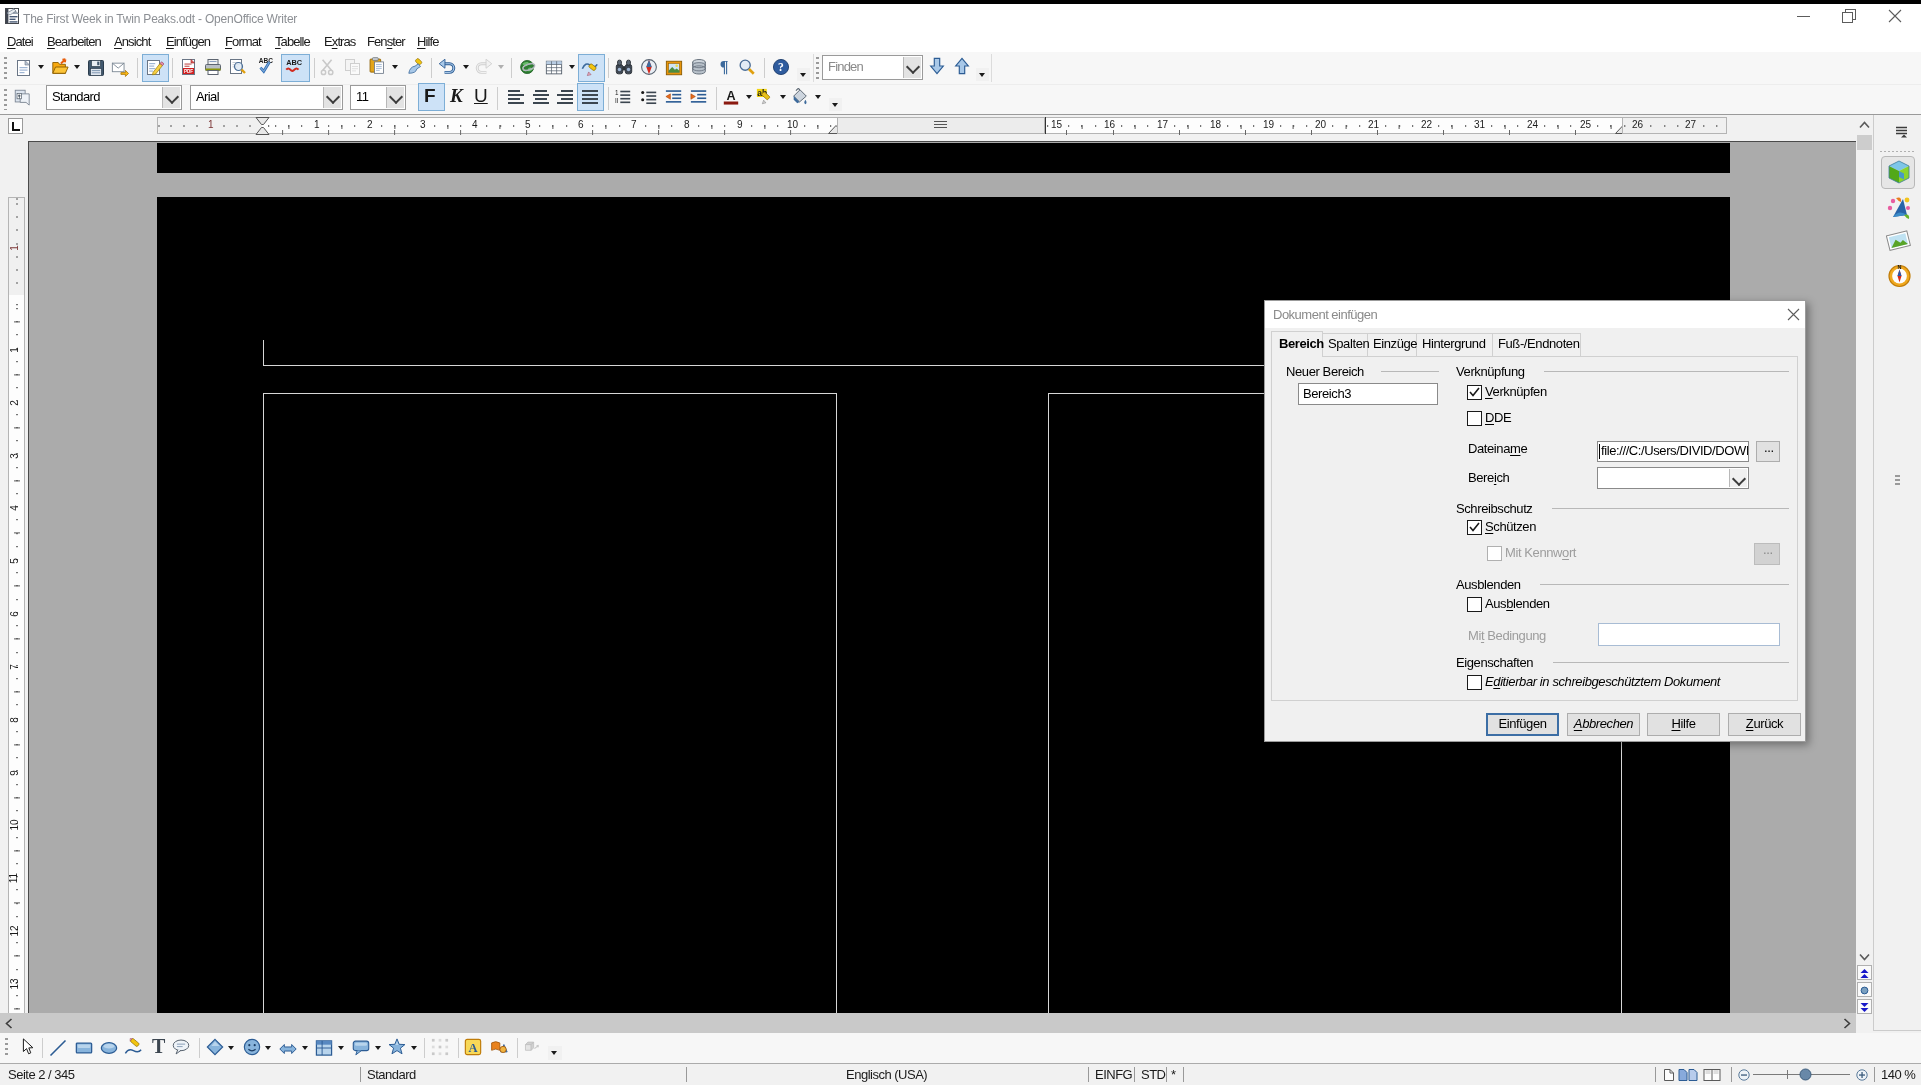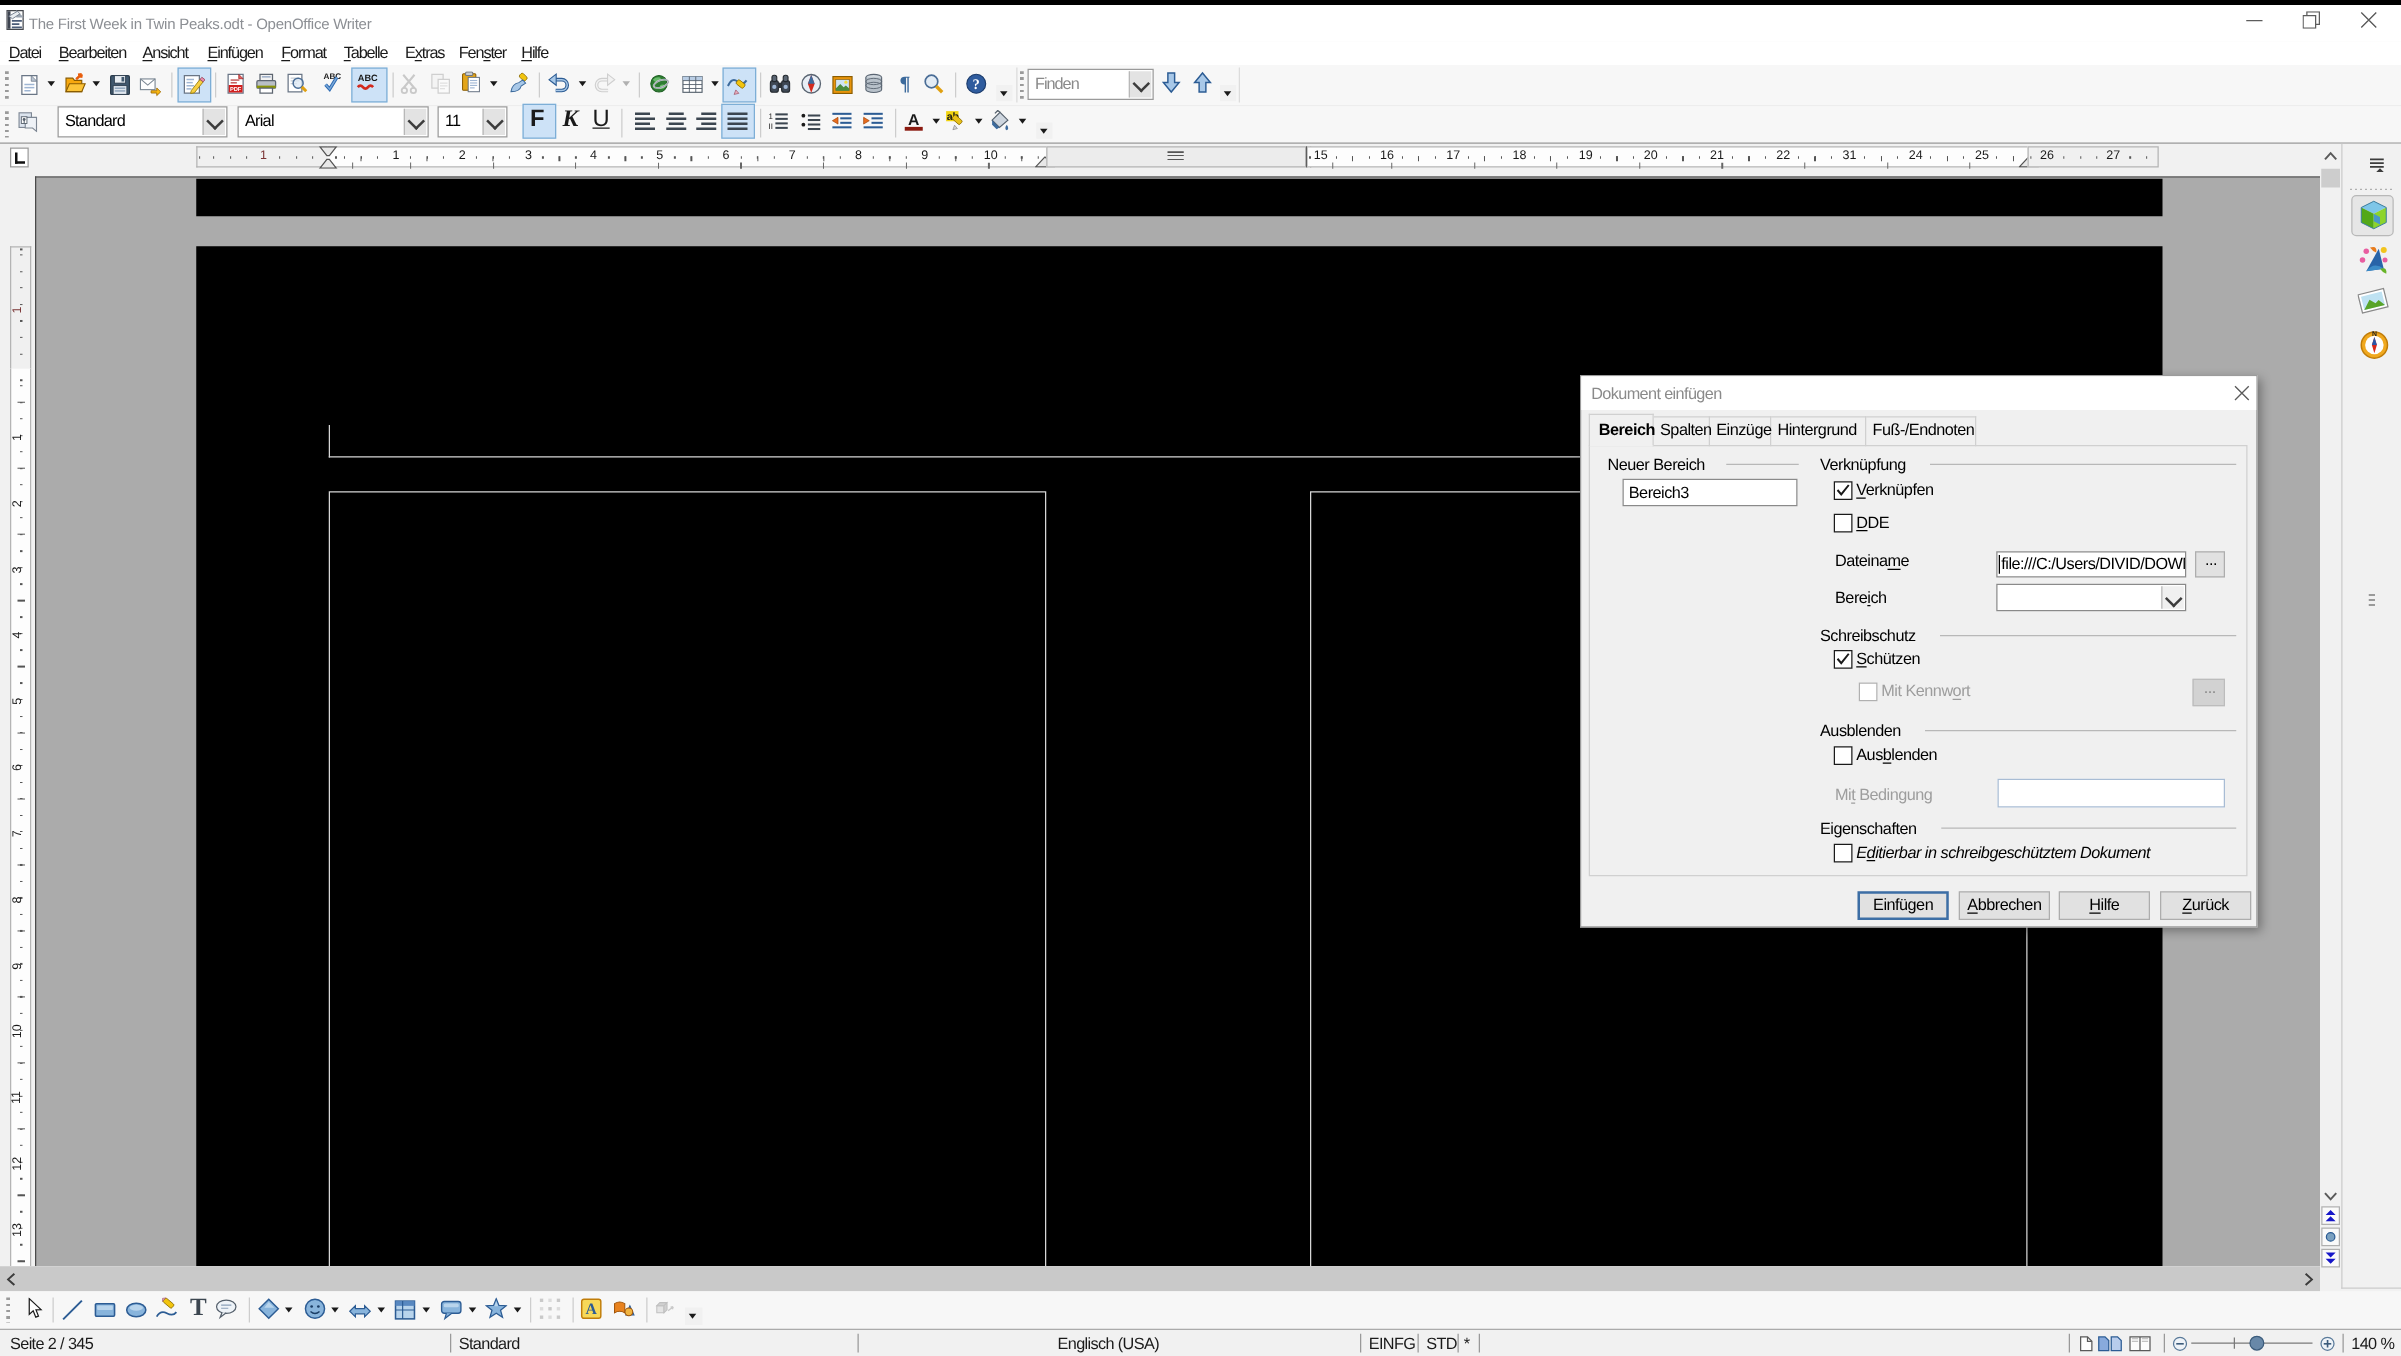--- a/index.html
+++ b/index.html
@@ -858,21 +858,21 @@
 
   <span class="lbl" style="left:191px;top:354px;">Eigenschaften</span>
   <div class="ab" style="left:288px;top:361px;width:236px;height:1px;background:#b8b8b8;"></div>
   <div class="cb" style="left:202px;top:374px;"></div>
   <span class="lbl" style="left:220px;top:373px;font-style:italic;">E<u>d</u>itierbar in schreibgeschütztem Dokument</span>
 
   <div class="ab" style="left:221px;top:412px;width:73px;height:23px;background:#e1e1e1;border:2px solid #3c6ea5;box-sizing:border-box;text-align:center;">
     <span style="position:relative;top:1px;">Einfügen</span>
   </div>
   <div class="ab" style="left:302px;top:412px;width:73px;height:23px;background:#e1e1e1;border:1px solid #adadad;box-sizing:border-box;text-align:center;">
-    <span style="position:relative;top:2px;"><u>A</u>bbrechen</span>
+    <span style="position:relative;top:2px;font-style:italic;"><u>A</u>bbrechen</span>
   </div>
   <div class="ab" style="left:382px;top:412px;width:73px;height:23px;background:#e1e1e1;border:1px solid #adadad;box-sizing:border-box;text-align:center;">
     <span style="position:relative;top:2px;"><u>H</u>ilfe</span>
   </div>
   <div class="ab" style="left:463px;top:412px;width:73px;height:23px;background:#e1e1e1;border:1px solid #adadad;box-sizing:border-box;text-align:center;">
     <span style="position:relative;top:2px;"><u>Z</u>urück</span>
   </div>
 </div>
 
 </body></html>

